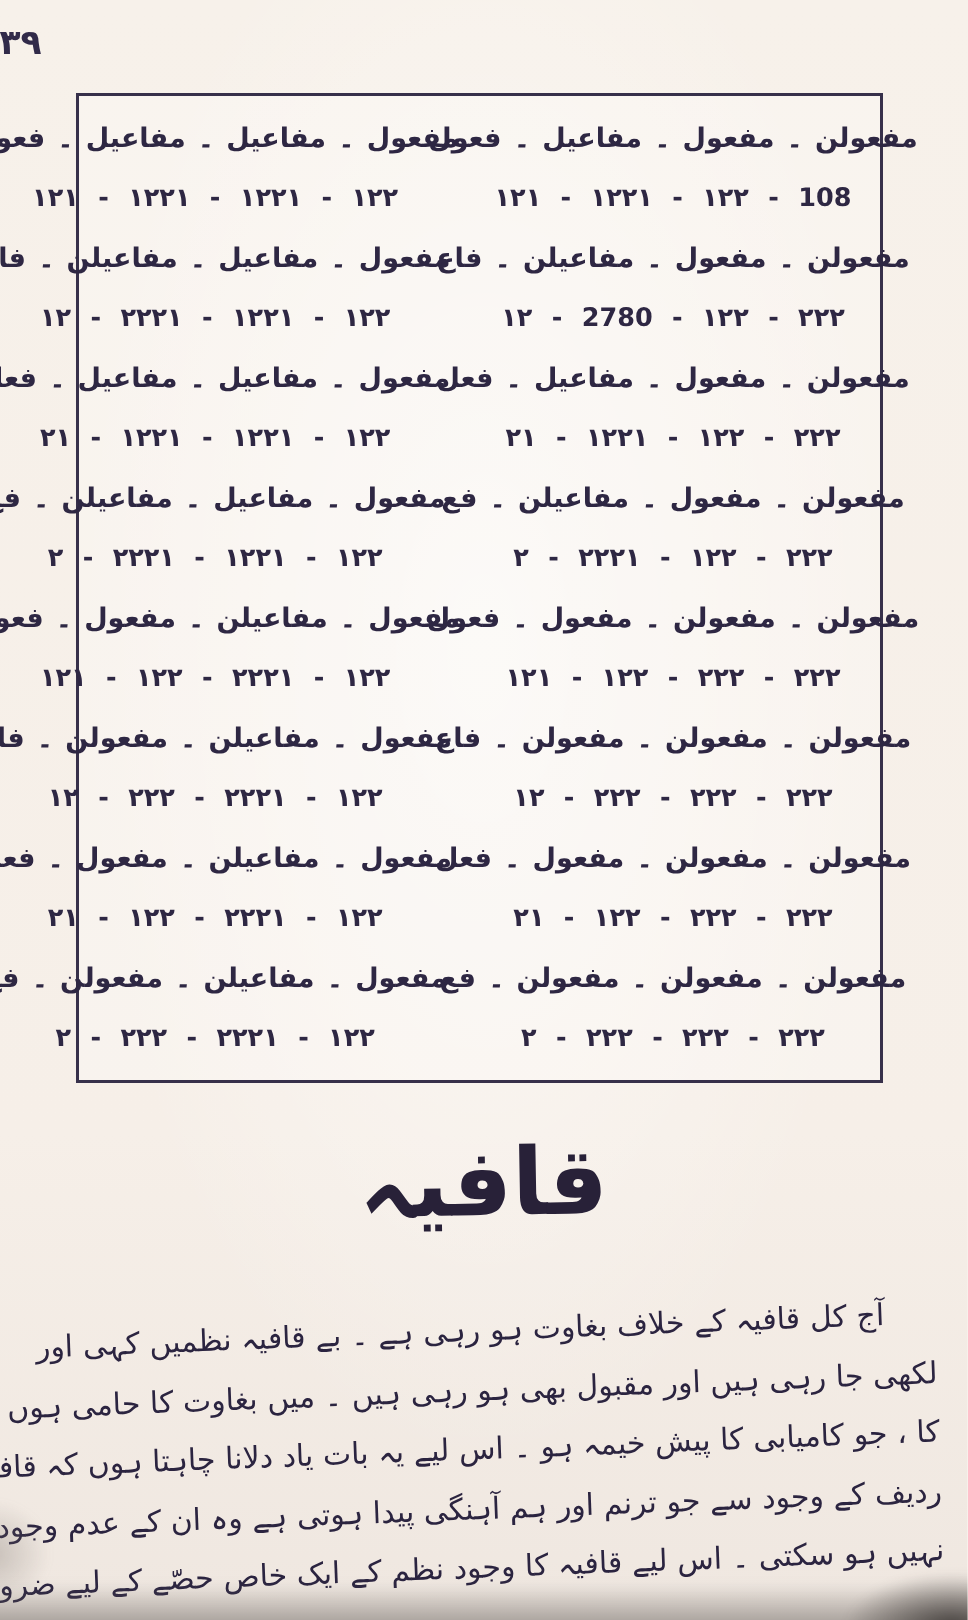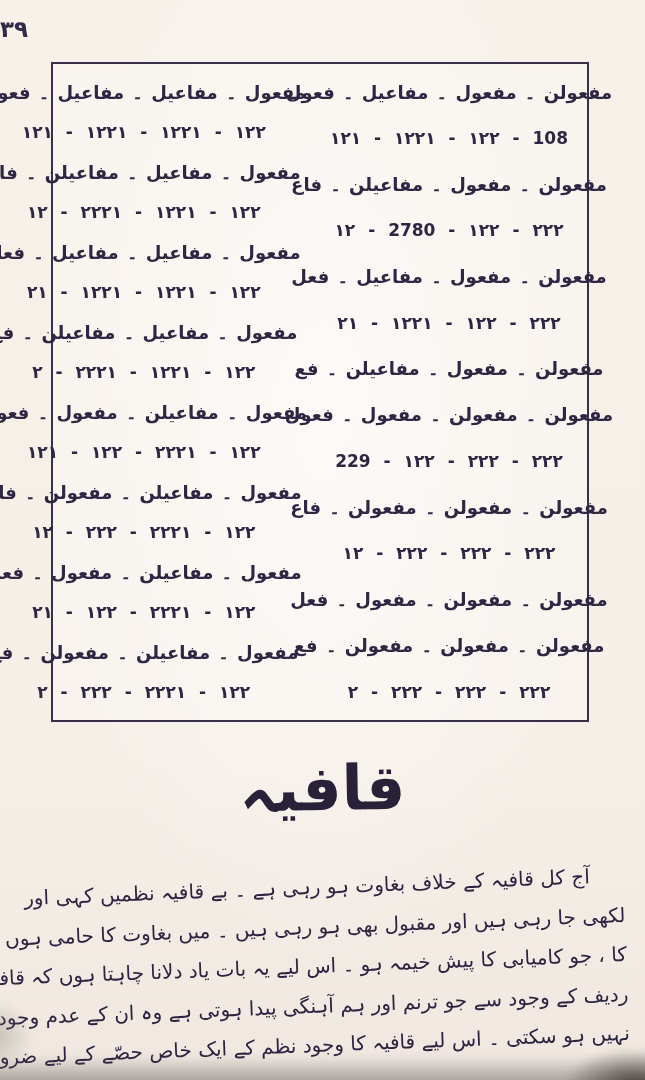--- a/index.html
+++ b/index.html
@@ -82,25 +82,27 @@
   <div class="meter-table">
 
     <div class="tcol tcol-left">
       <div class="tline words">مفعولن ۔ مفعول ۔ مفاعیل ۔ فعول</div>
       <div class="tline nums">108 - ۱۲۲ - ۱۲۲۱ - ۱۲۱</div>
       <div class="tline words">مفعولن ۔ مفعول ۔ مفاعیلن ۔ فاع</div>
       <div class="tline nums">۲۲۲ - ۱۲۲ - 2780 - ۱۲</div>
       <div class="tline words">مفعولن ۔ مفعول ۔ مفاعیل ۔ فعل</div>
       <div class="tline nums">۲۲۲ - ۱۲۲ - ۱۲۲۱ - ۲۱</div>
       <div class="tline words">مفعولن ۔ مفعول ۔ مفاعیلن ۔ فع</div>
+      <div class="tline nums">۲۲۲ - ۱۲۲ - ۲۲۲۱ - ۲</div>
       <div class="tline words">مفعولن ۔ مفعولن ۔ مفعول ۔ فعول</div>
-      <div class="tline nums">۲۲۲ - ۲۲۲ - ۱۲۲ - 229</div>
+      <div class="tline nums">۲۲۲ - ۲۲۲ - ۱۲۲ - ۱۲۱</div>
       <div class="tline words">مفعولن ۔ مفعولن ۔ مفعولن ۔ فاع</div>
       <div class="tline nums">۲۲۲ - ۲۲۲ - ۲۲۲ - ۱۲</div>
       <div class="tline words">مفعولن ۔ مفعولن ۔ مفعول ۔ فعل</div>
+      <div class="tline nums">۲۲۲ - ۲۲۲ - ۱۲۲ - ۲۱</div>
       <div class="tline words">مفعولن ۔ مفعولن ۔ مفعولن ۔ فع</div>
       <div class="tline nums">۲۲۲ - ۲۲۲ - ۲۲۲ - ۲</div>
     </div>
 
     <div class="tdivider"></div>
 
     <div class="tcol tcol-right">
       <div class="tline words">مفعول ۔ مفاعیل ۔ مفاعیل ۔ فعول</div>
       <div class="tline nums">۱۲۲ - ۱۲۲۱ - ۱۲۲۱ - ۱۲۱</div>
       <div class="tline words">مفعول ۔ مفاعیل ۔ مفاعیلن ۔ فاع</div>

